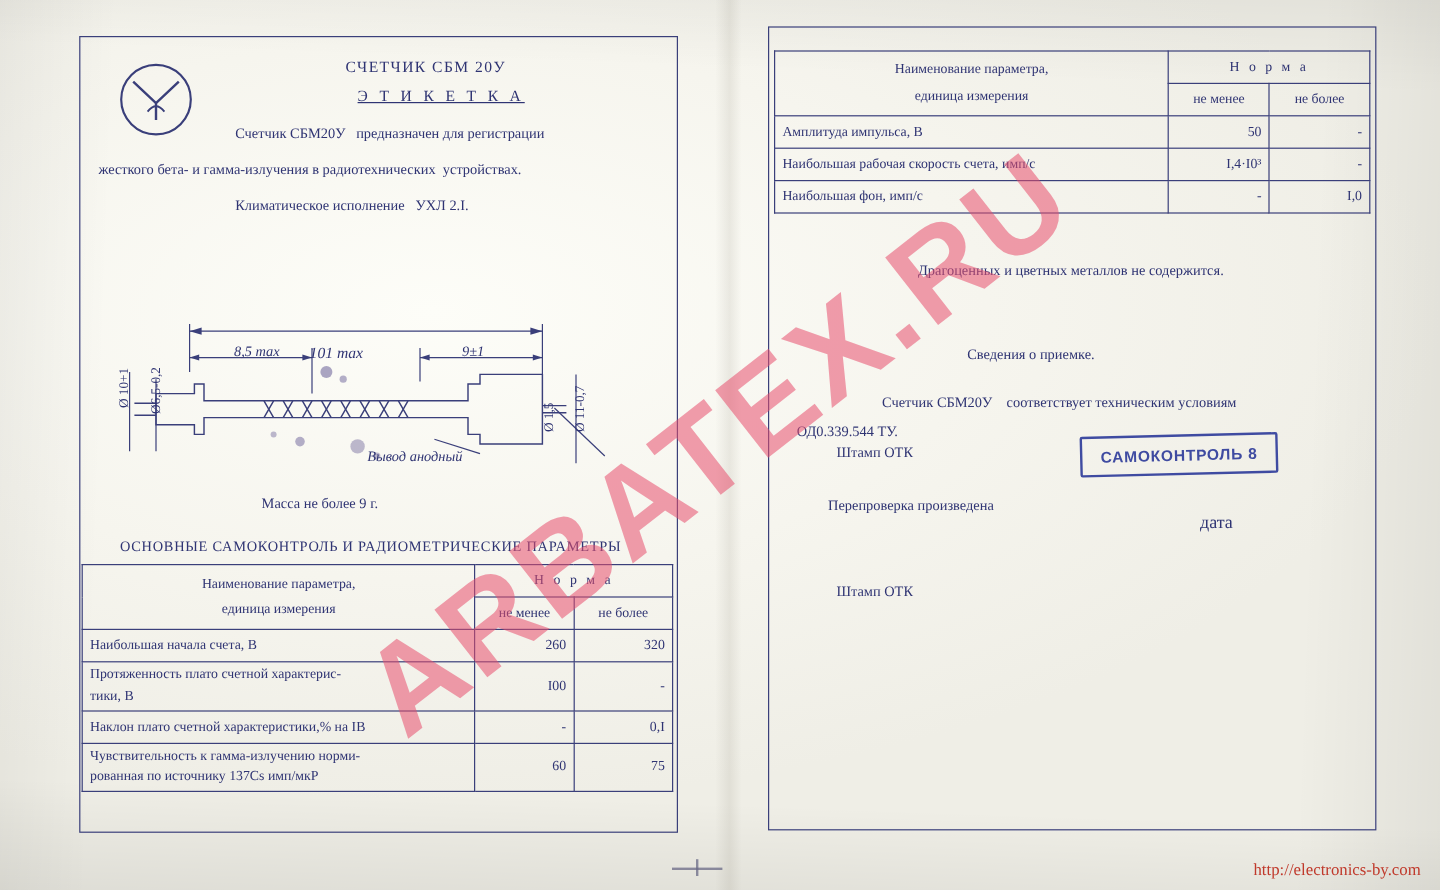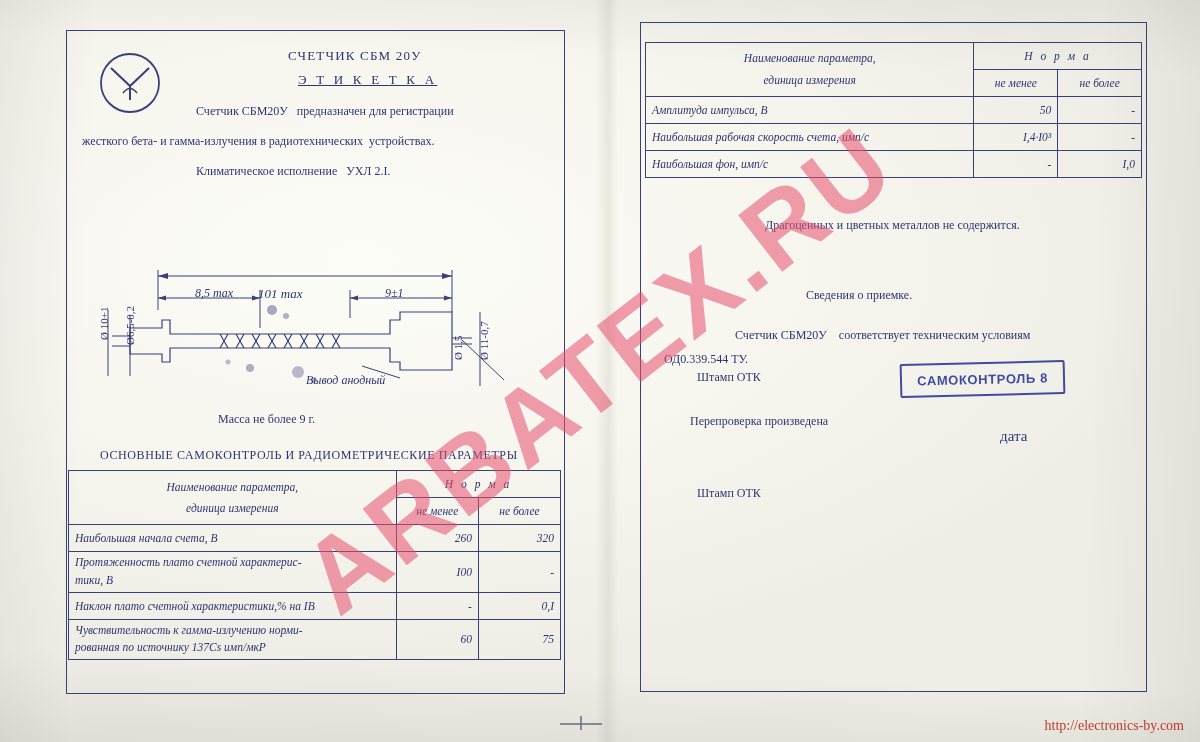--- a/index.html
+++ b/index.html
@@ -104,21 +104,20 @@
     position: absolute;
     border-collapse: collapse;
     color: #2f3473;
     font-family: "Liberation Serif", serif;
   }
   table.param td, table.param th {
     border: 1.3px solid #3a3f7a;
     padding: 2px 6px;
     font-weight: normal;
     vertical-align: middle;
-    font-style: italic;
   }
   table.param .cnt { text-align: right; }
   table.param .hdr { text-align: center; }
 
   #table-left  { left: 68px;  top: 470px; width: 493px; font-size: 11.5px; }
   #table-right { left: 645px; top: 42px;  width: 497px; font-size: 11.5px; }
 
   #table-left td { height: 22px; }
   #table-right td { height: 22px; }
 

